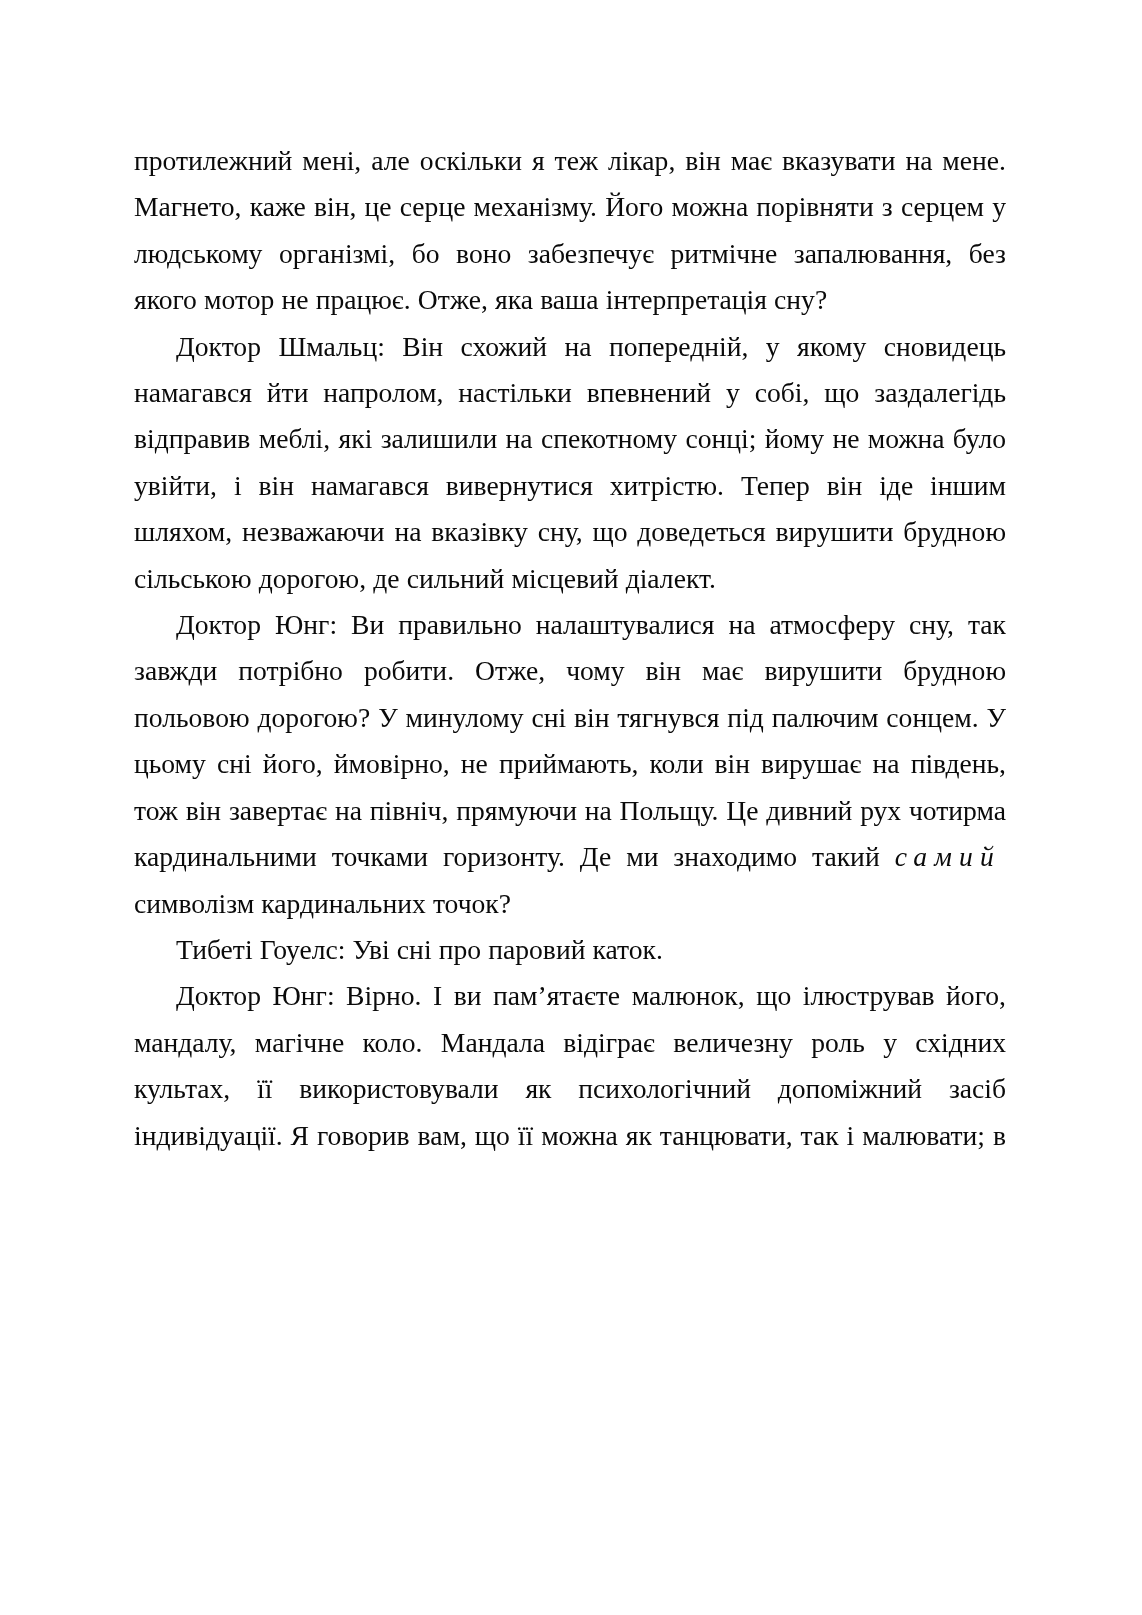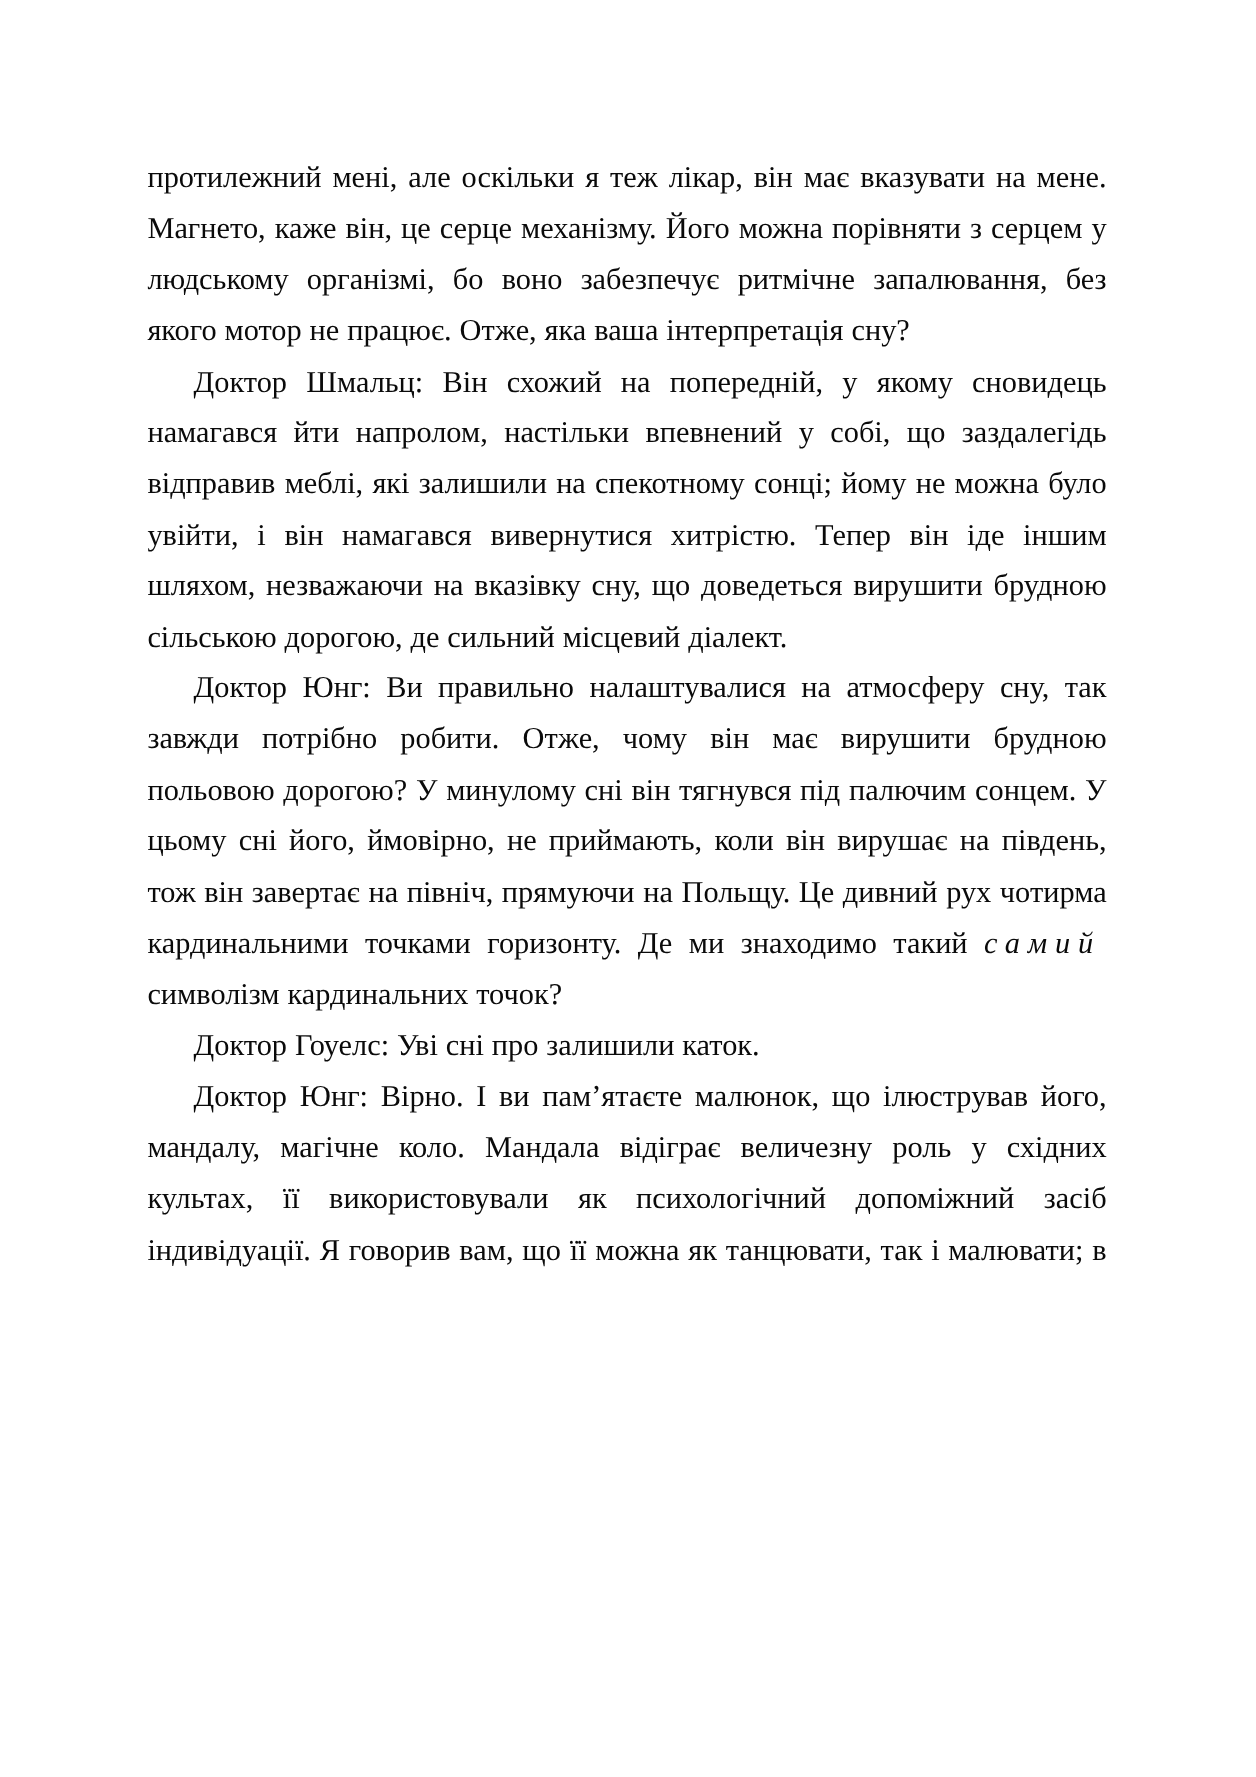--- a/index.html
+++ b/index.html
@@ -93,21 +93,21 @@
 </style>
 </head>
 <body>
 
 <div class="page">
 
   <div class="text-block">
       <p class="para cont">протилежний мені, але оскільки я теж лікар, він має вказувати на мене. Магнето, каже він, це серце механізму. Його можна порівняти з серцем у людському організмі, бо воно забезпечує ритмічне запалювання, без якого мотор не працює. Отже, яка ваша інтерпретація сну?</p>
       <p class="para indent">Доктор Шмальц: Він схожий на попередній, у якому сновидець намагався йти напролом, настільки впевнений у собі, що заздалегідь відправив меблі, які залишили на спекотному сонці; йому не можна було увійти, і він намагався вивернутися хитрістю. Тепер він іде іншим шляхом, незважаючи на вказівку сну, що доведеться вирушити брудною сільською дорогою, де сильний місцевий діалект.</p>
       <p class="para indent">Доктор Юнг: Ви правильно налаштувалися на атмосферу сну, так завжди потрібно робити. Отже, чому він має вирушити брудною польовою дорогою? У минулому сні він тягнувся під палючим сонцем. У цьому сні його, ймовірно, не приймають, коли він вирушає на південь, тож він завертає на північ, прямуючи на Польщу. Це дивний рух чотирма кардинальними точками горизонту. Де ми знаходимо такий <span class="sperr">самий</span> символізм кардинальних точок?</p>
-      <p class="para indent">Доктор Гоуелс: Уві сні про залишили каток.</p>
+      <p class="para indent">Тибеті Гоуелс: Уві сні про паровий каток.</p>
       <p class="para indent">Доктор Юнг: Вірно. І ви пам’ятаєте малюнок, що ілюстрував його, мандалу, магічне коло. Мандала відіграє величезну роль у східних культах, її використовували як психологічний допоміжний засіб індивідуації. Я говорив вам, що її можна як танцювати, так і малювати; в Індії є не тільки статичні мандали, як у Тибеті, а й мандала-танець. Пацієнтка одного разу принесла мені малюнок мандали, сказавши, що це був начерк певних рухів по лініях у просторі. Вона станцювала їх для мене, але більшість із нас надто зациклені на собі й недостатньо сміливі для подібного. Це було заклинання священного ставка або полум’я посередині, кінцевої мети, до якої не можна рухатися напряму, а тільки через зупинки на кардинальних точках, що символізують шлях, яким людина, зрештою, досягає мети. Тож цей сон належить до рухів мандали, яку наш пацієнт намалював кілька місяців тому. Тепер він виконує рух із півдня на північ;</p>
     </div>
 
   <div class="folio">
     <span class="ornament left">
       <svg viewBox="0 0 34 18" xmlns="http://www.w3.org/2000/svg" aria-hidden="true">
         <path d="M1.2 5.4 C 7 4.2, 13 4.6, 18.6 7.2 C 16.6 7.0, 14.4 7.0, 12.6 7.6 C 15.4 8.2, 18.4 9.4, 20.6 11.4 C 16.4 11.0, 12.2 9.8, 8.4 8.0 C 6.0 6.9, 3.6 6.0, 1.2 5.4 Z" fill="currentColor"></path>
         <path d="M19.4 7.4 C 22.6 5.0, 26.6 3.6, 30.6 3.2 C 28.4 5.2, 26.0 6.8, 23.2 7.8 C 21.9 8.2, 20.6 8.0, 19.4 7.4 Z" fill="currentColor"></path>
         <path d="M20.8 11.8 C 24.2 11.6, 27.6 12.6, 30.4 14.6 C 27.0 15.0, 23.6 14.4, 20.8 12.6 Z" fill="currentColor"></path>
       </svg>

